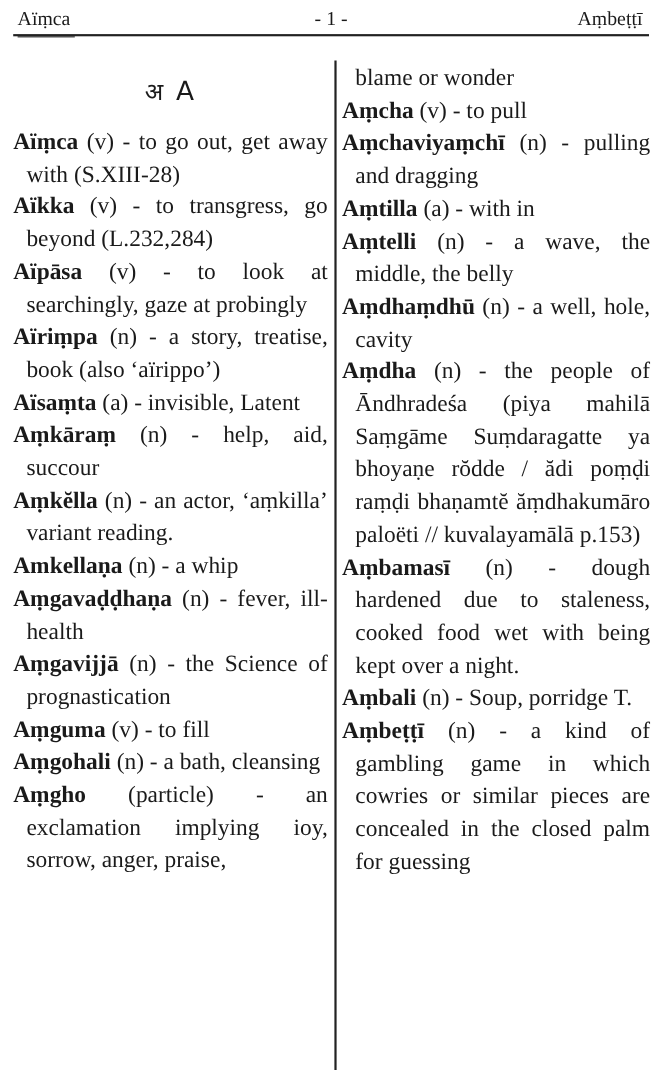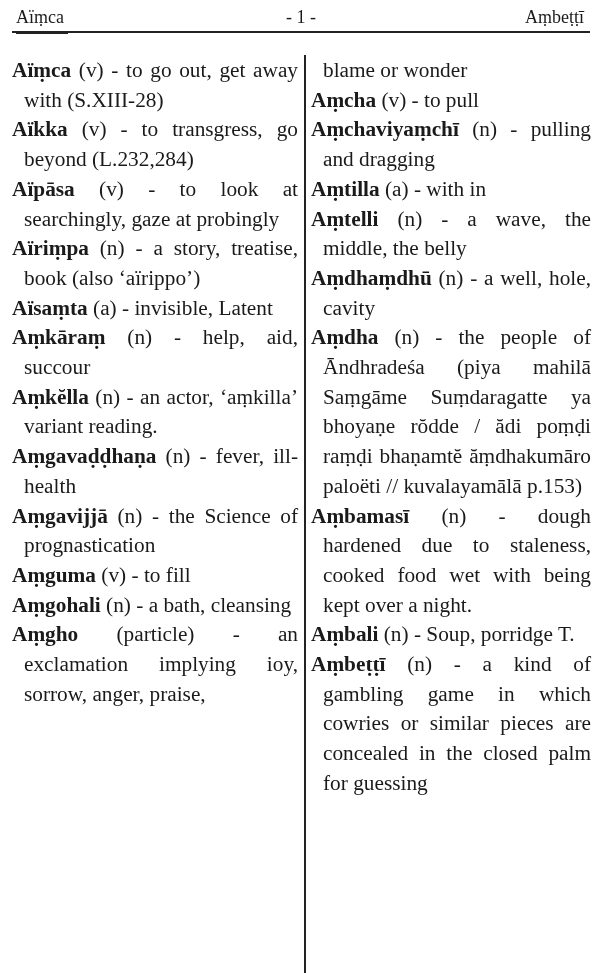--- a/index.html
+++ b/index.html
@@ -109,28 +109,33 @@
   <span class="hdr-left">Aïṃca</span>
   <span class="hdr-center">- 1 -</span>
   <span class="hdr-right">Aṃbeṭṭī</span>
   <div class="hdr-rule"></div>
   <div class="hdr-rule-short"></div>
 </div>
 
 <div class="col-divider"></div>
 
 <div class="col col-left">
+  <div class="section-letter">
+    <span class="deva">अ</span>
+    <span>A</span>
+  </div>
 
   <p class="entry"><span class="headword">Aïṃca</span><span> (v) - to go out, get away with (S.XIII-28)</span></p>
   <p class="entry"><span class="headword">Aïkka</span><span> (v) - to transgress, go beyond (L.232,284)</span></p>
   <p class="entry"><span class="headword">Aïpāsa</span><span> (v) - to look at searchingly, gaze at probingly</span></p>
   <p class="entry"><span class="headword">Aïriṃpa</span><span> (n) - a story, treatise, book (also ‘aïrippo’)</span></p>
   <p class="entry"><span class="headword">Aïsaṃta</span><span> (a) - invisible, Latent</span></p>
   <p class="entry"><span class="headword">Aṃkāraṃ</span><span> (n) - help, aid, succour</span></p>
   <p class="entry"><span class="headword">Aṃkĕlla</span><span> (n) - an actor, ‘aṃkilla’ variant reading.</span></p>
+  <p class="entry"><span class="headword">Amkellaṇa</span><span> (n) - a whip</span></p>
   <p class="entry"><span class="headword">Aṃgavaḍḍhaṇa</span><span> (n) - fever, ill-health</span></p>
   <p class="entry"><span class="headword">Aṃgavijjā</span><span> (n) - the Science of prognastication</span></p>
   <p class="entry"><span class="headword">Aṃguma</span><span> (v) - to fill</span></p>
   <p class="entry"><span class="headword">Aṃgohali</span><span> (n) - a bath, cleansing</span></p>
   <p class="entry"><span class="headword">Aṃgho</span><span> (particle) - an exclamation implying ioy, sorrow, anger, praise,</span></p>
 </div>
 
 <div class="col col-right">
   <p class="cont">blame or wonder</p>
 

